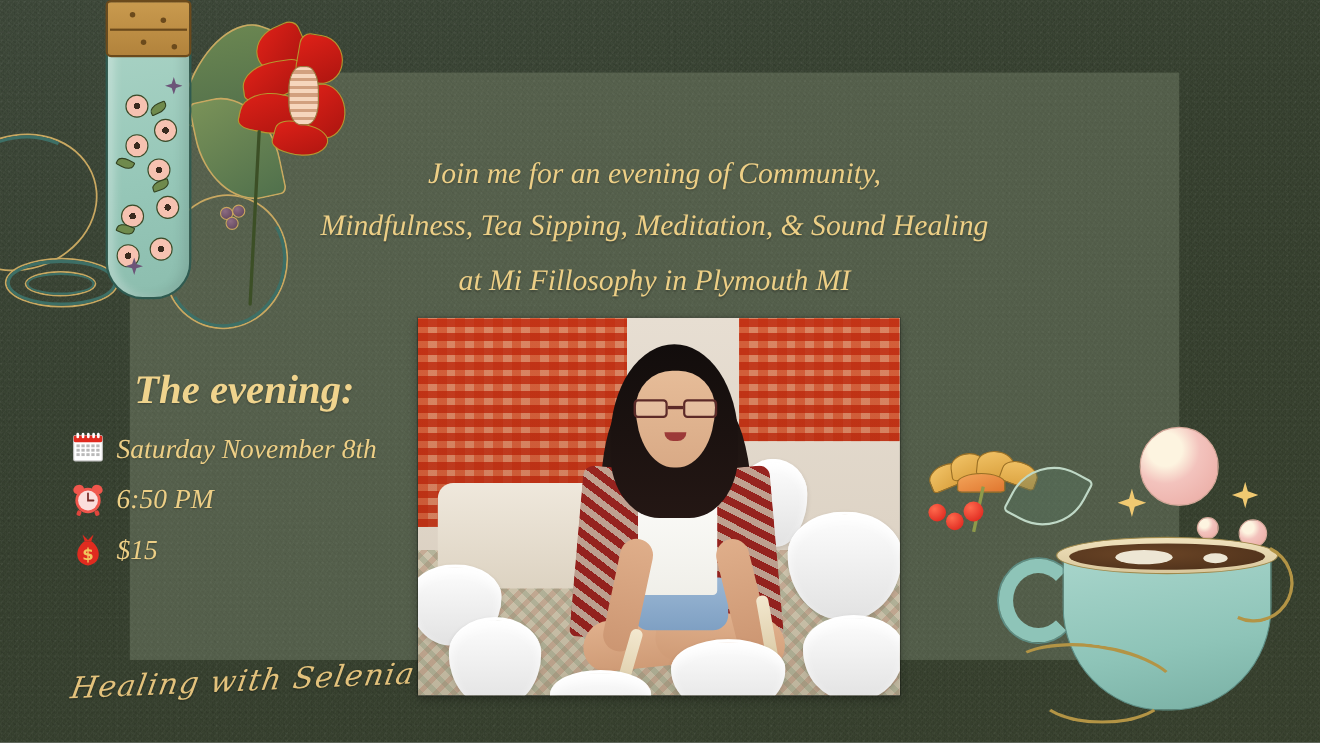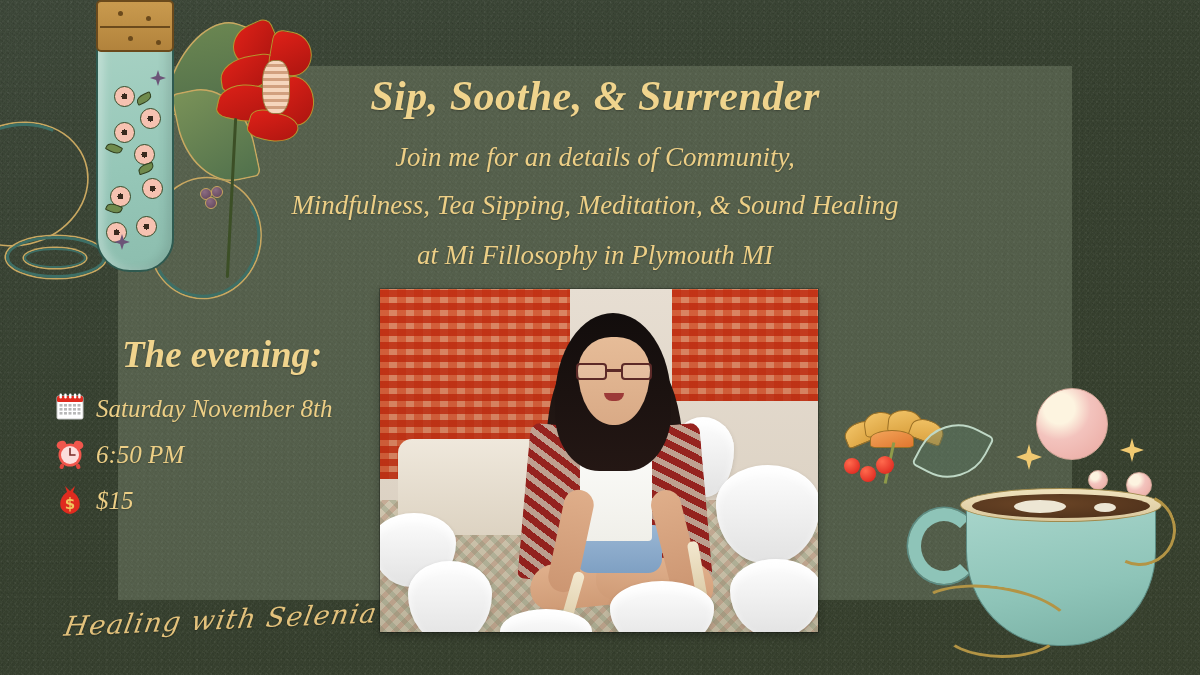--- a/index.html
+++ b/index.html
@@ -68,21 +68,21 @@
   #sub1 { top:142px; }
   #sub2 { top:190px; }
   #sub3 { top:240px; }
 
   #details-head {
     position:absolute; left:122px; top:333px;
     font-size:37px; font-style:italic; font-weight:700;
     color:#f0d48d;
     text-shadow:0 1px 2px rgba(0,0,0,.30);
   }
-  #details-list { position:absolute; left:54px; top:386px; }
+  #details-list { position:absolute; left:64px; top:386px; }
   .detail-row {
     display:flex; align-items:center; gap:10px;
     height:46px;
   }
   .detail-text {
     font-size:25px; font-style:italic; color:#edcf86;
     text-shadow:0 1px 2px rgba(0,0,0,.28);
     white-space:nowrap;
   }
   .emoji-slot { width:32px; height:36px; position:relative; flex:0 0 32px; }
@@ -429,22 +429,21 @@
     <div class="mallet" id="m-l"></div>
     <div class="mallet" id="m-r"></div>
 
     <div class="bowl" id="b1"></div>
     <div class="bowl" id="b2"></div>
     <div class="bowl" id="b5"></div>
     <div class="bowl" id="b6"></div>
     <div class="bowl" id="b7"></div>
   </div>
 
-  <div id="title">Sip, Soothe, &amp; Surrender</div>
-  <div class="sub" id="sub1">Join me for an details of Community,</div>
+  <div class="sub" id="sub1">Join me for an evening of Community,</div>
   <div class="sub" id="sub3">at Mi Fillosophy in Plymouth MI</div>
   <div class="sub" id="sub2">Mindfulness, Tea Sipping, Meditation, &amp; Sound Healing</div>
 
   <div id="details-head">The evening:</div>
 
   <div id="details-list">
 
     <div class="detail-row">
       <span class="emoji-slot">
         <svg viewBox="0 0 32 32" width="32" height="32">

